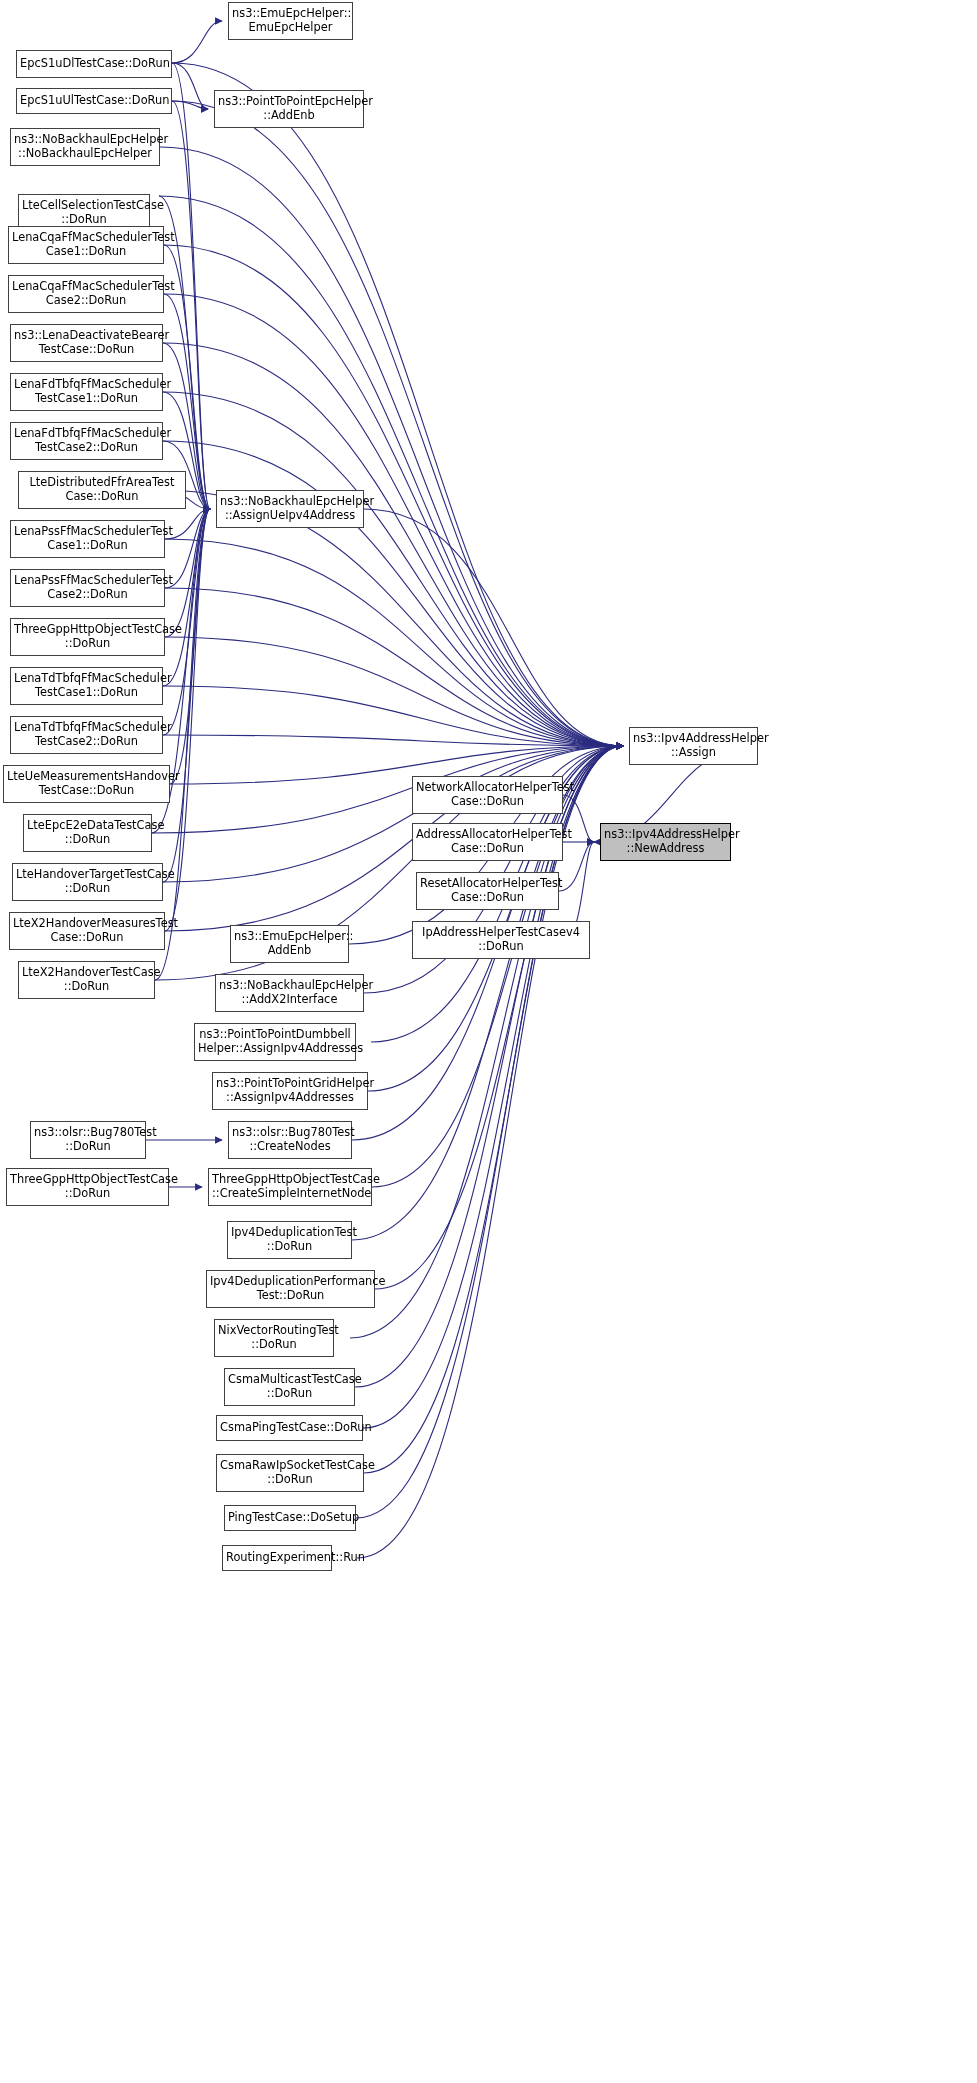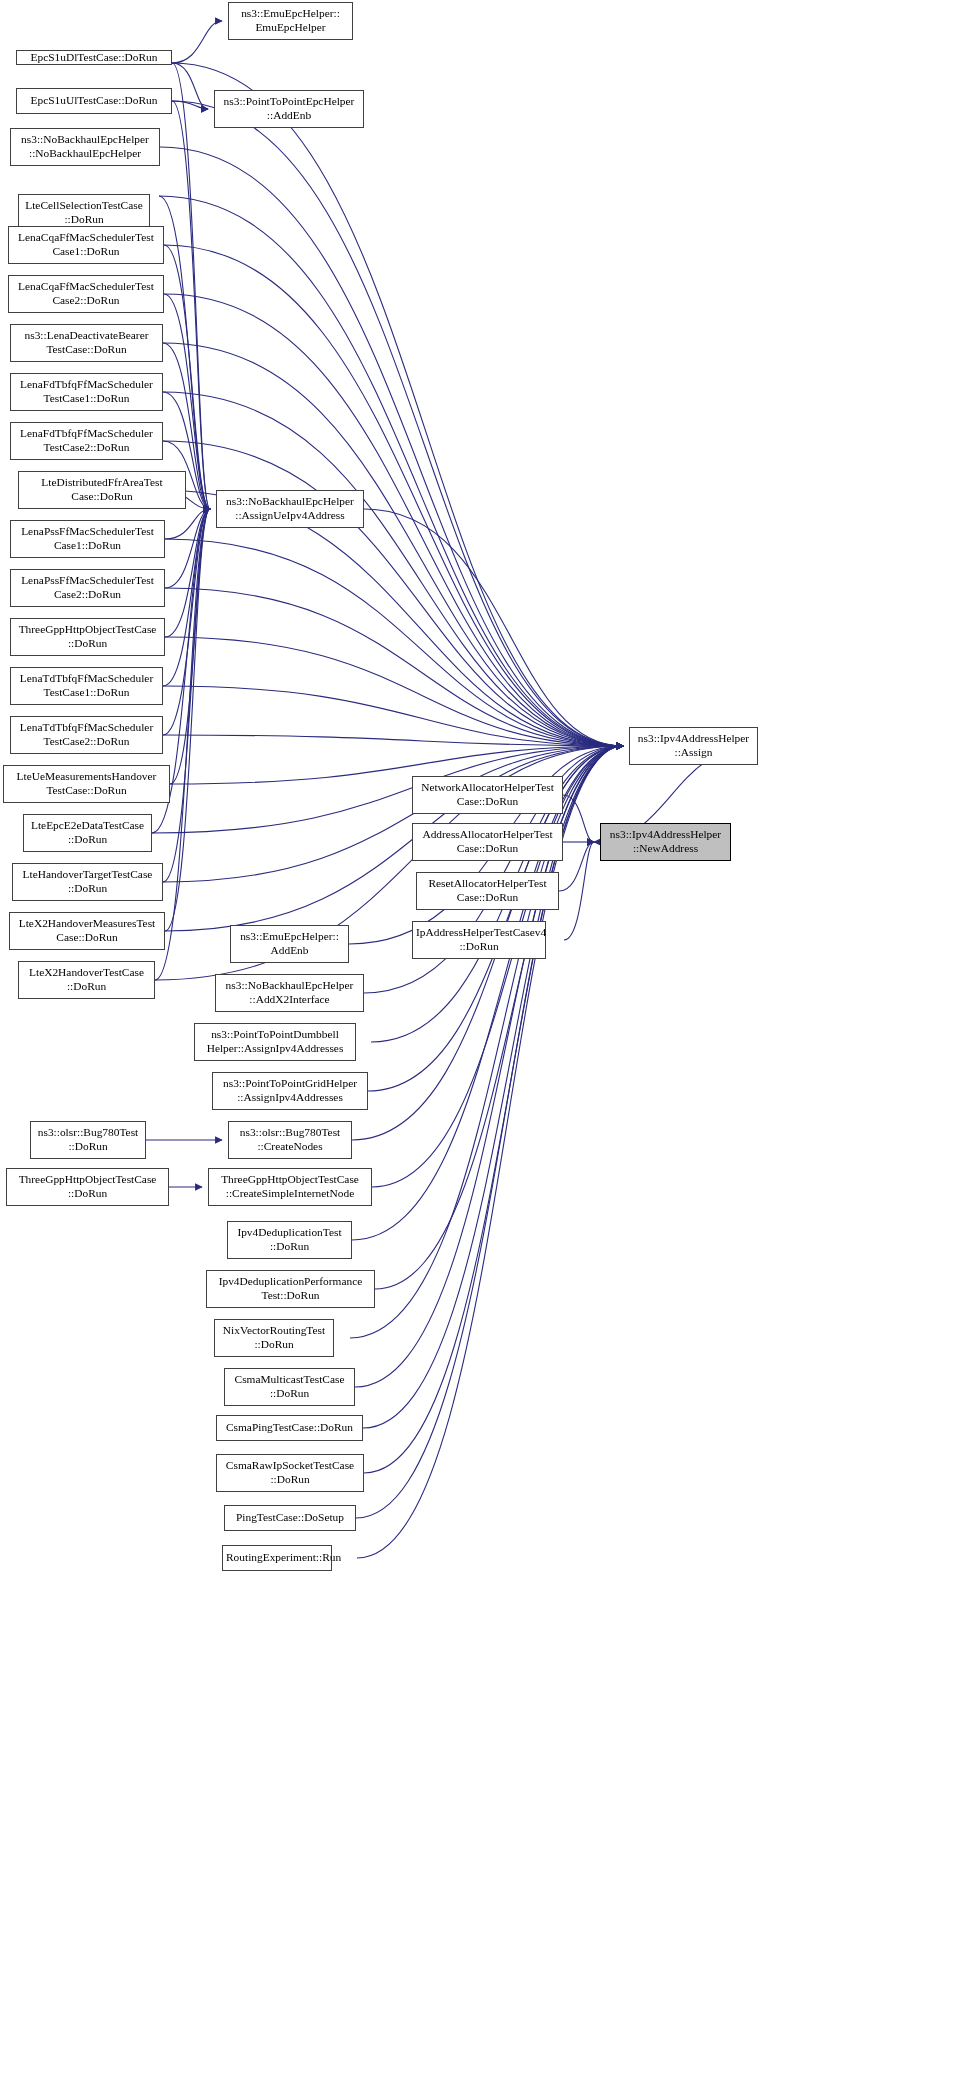--- a/index.html
+++ b/index.html
@@ -26,21 +26,20 @@
     align-items:center;
     justify-content:center;
     text-align:center;
     color:#000000;
     font-size:11.4px;
     line-height:13.6px;
     letter-spacing:0px;
     white-space:pre-line;
     padding:1px 3px;
     z-index:5;
-    font-family:Liberation Serif, serif;
   }
   .node.highlight{
     background:#bfbfbf;
     border:1px solid #000000;
   }
   .node span{display:block;width:100%;}
 </style>
 </head>
 <body>
 
@@ -114,21 +113,21 @@
         <path d="M 355 1387 C 505.70000000000005 1387, 505.7 746, 623 746" fill="none" stroke="#2a2a7f" stroke-width="1.1" marker-end="url(#arrow)"></path>
         <path d="M 363 1428 C 509.3 1428, 509.3 746, 623 746" fill="none" stroke="#2a2a7f" stroke-width="1.1" marker-end="url(#arrow)"></path>
         <path d="M 364 1473 C 509.75 1473, 509.75 746, 623 746" fill="none" stroke="#2a2a7f" stroke-width="1.1" marker-end="url(#arrow)"></path>
         <path d="M 356 1518 C 506.15 1518, 506.15 746, 623 746" fill="none" stroke="#2a2a7f" stroke-width="1.1" marker-end="url(#arrow)"></path>
         <path d="M 357 1558 C 506.6 1558, 506.6 746, 623 746" fill="none" stroke="#2a2a7f" stroke-width="1.1" marker-end="url(#arrow)"></path>
       </g>
   </svg>
   <div id="nodes">
       <div class="node" style="left: 228px; top: 2px; width: 125px; height: 38px;"><span>ns3::EmuEpcHelper::
 EmuEpcHelper</span></div>
-      <div class="node" style="left: 16px; top: 50px; width: 156px; height: 15px;"><span>EpcS1uDlTestCase::DoRun</span></div>
+      <div class="node" style="left: 16px; top: 50px; width: 156px; height: 28px;"><span>EpcS1uDlTestCase::DoRun</span></div>
       <div class="node" style="left: 214px; top: 90px; width: 150px; height: 38px;"><span>ns3::PointToPointEpcHelper
 ::AddEnb</span></div>
       <div class="node" style="left: 16px; top: 88px; width: 156px; height: 26px;"><span>EpcS1uUlTestCase::DoRun</span></div>
       <div class="node" style="left: 10px; top: 128px; width: 150px; height: 38px;"><span>ns3::NoBackhaulEpcHelper
 ::NoBackhaulEpcHelper</span></div>
       <div class="node" style="left: 18px; top: 194px; width: 132px; height: 38px;"><span>LteCellSelectionTestCase
 ::DoRun</span></div>
       <div class="node" style="left: 8px; top: 226px; width: 156px; height: 38px;"><span>LenaCqaFfMacSchedulerTest
 Case1::DoRun</span></div>
       <div class="node" style="left: 8px; top: 275px; width: 156px; height: 38px;"><span>LenaCqaFfMacSchedulerTest
@@ -164,21 +163,21 @@
       <div class="node" style="left: 18px; top: 961px; width: 137px; height: 38px;"><span>LteX2HandoverTestCase
 ::DoRun</span></div>
       <div class="node" style="left: 629px; top: 727px; width: 129px; height: 38px;"><span>ns3::Ipv4AddressHelper
 ::Assign</span></div>
       <div class="node" style="left: 412px; top: 776px; width: 151px; height: 38px;"><span>NetworkAllocatorHelperTest
 Case::DoRun</span></div>
       <div class="node" style="left: 412px; top: 823px; width: 151px; height: 38px;"><span>AddressAllocatorHelperTest
 Case::DoRun</span></div>
       <div class="node" style="left: 416px; top: 872px; width: 143px; height: 38px;"><span>ResetAllocatorHelperTest
 Case::DoRun</span></div>
-      <div class="node" style="left: 412px; top: 921px; width: 134px; height: 38px;"><span>IpAddressHelperTestCasev4
+      <div class="node" style="left: 412px; top: 921px; width: 178px; height: 38px;"><span>IpAddressHelperTestCasev4
 ::DoRun</span></div>
       <div class="node highlight" style="left: 600px; top: 823px; width: 131px; height: 38px;"><span>ns3::Ipv4AddressHelper
 ::NewAddress</span></div>
       <div class="node" style="left: 230px; top: 925px; width: 119px; height: 38px;"><span>ns3::EmuEpcHelper::
 AddEnb</span></div>
       <div class="node" style="left: 215px; top: 974px; width: 149px; height: 38px;"><span>ns3::NoBackhaulEpcHelper
 ::AddX2Interface</span></div>
       <div class="node" style="left: 194px; top: 1023px; width: 162px; height: 38px;"><span>ns3::PointToPointDumbbell
 Helper::AssignIpv4Addresses</span></div>
       <div class="node" style="left: 212px; top: 1072px; width: 156px; height: 38px;"><span>ns3::PointToPointGridHelper

